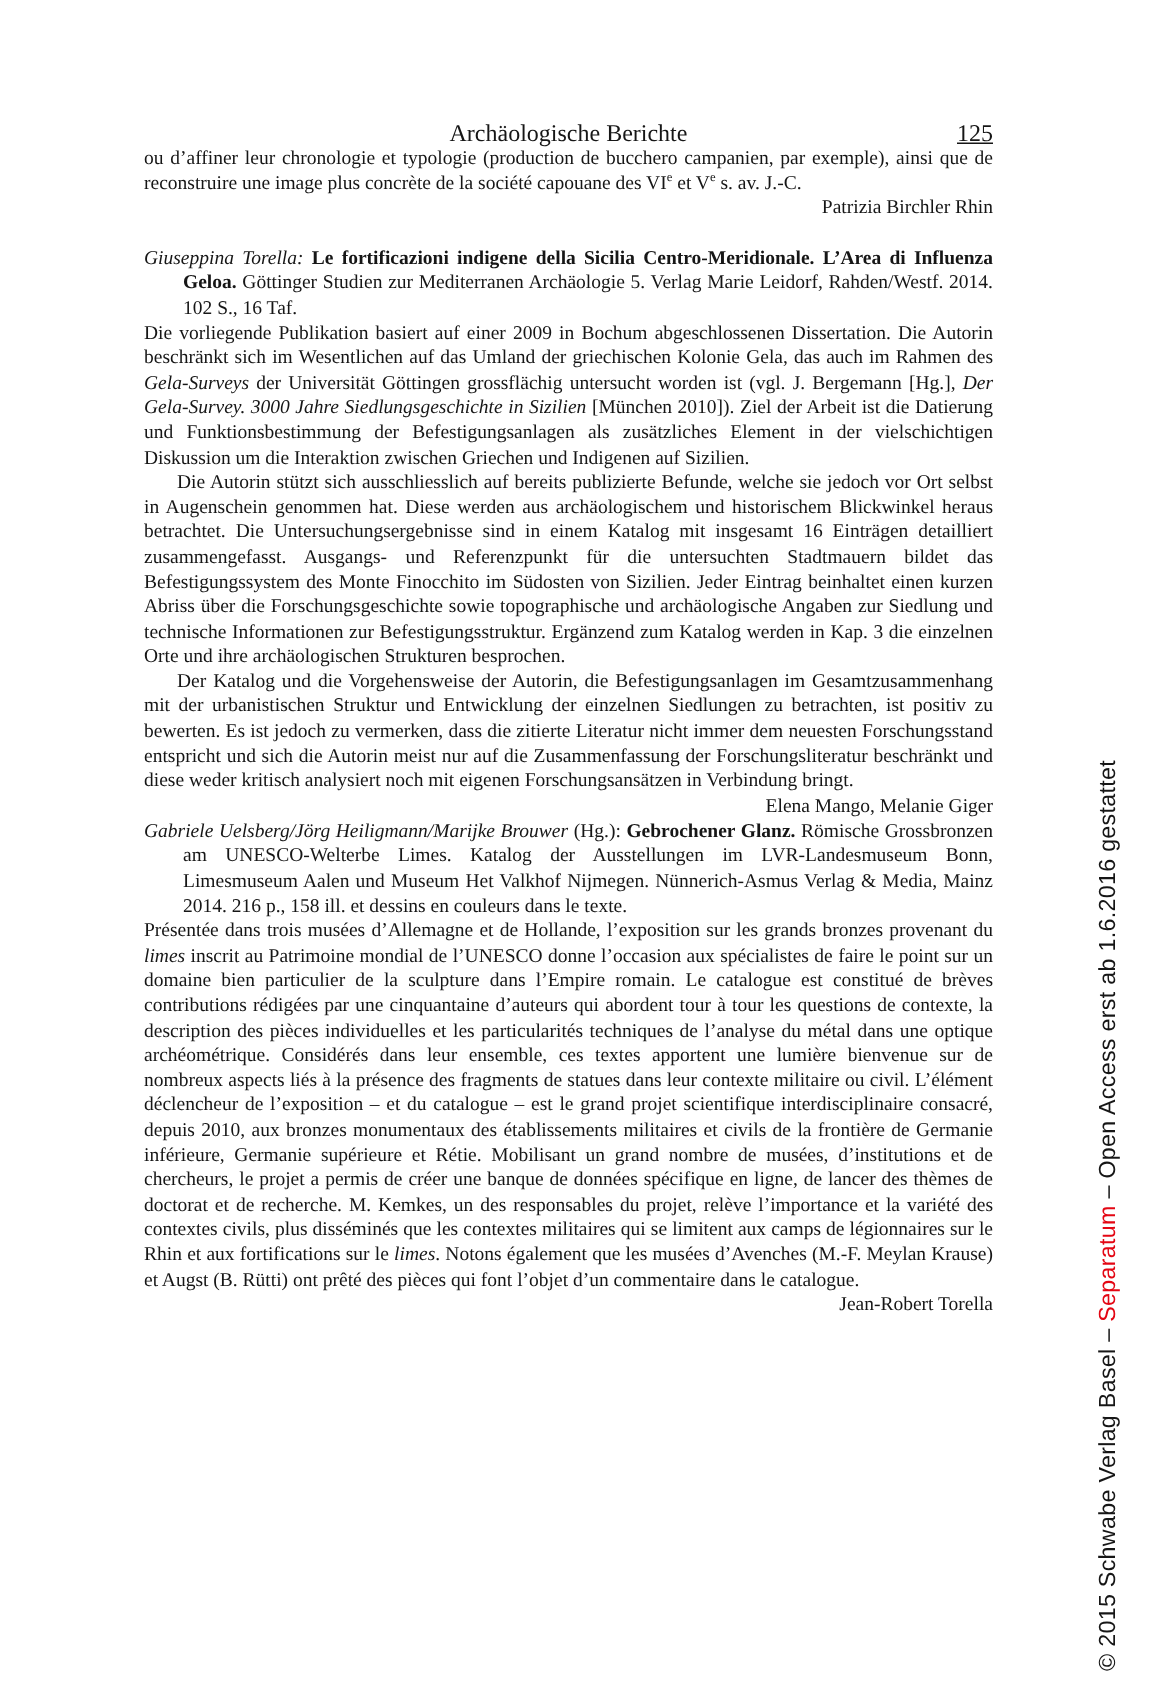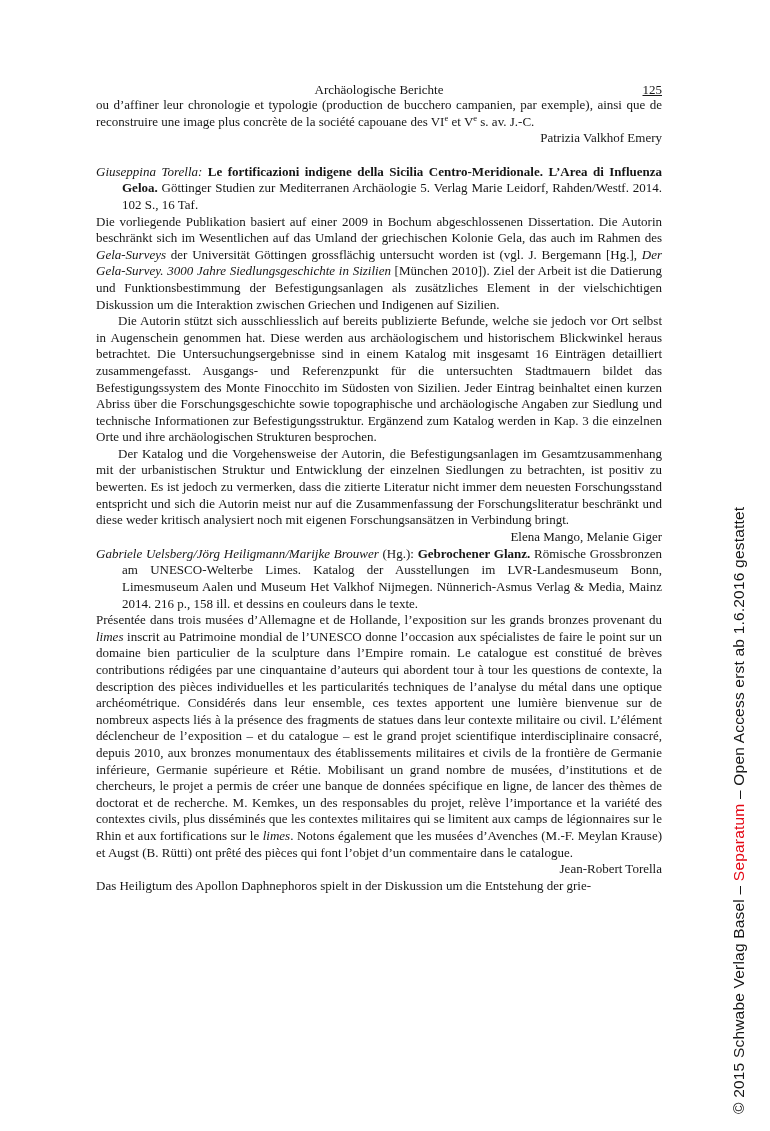--- a/index.html
+++ b/index.html
@@ -4,21 +4,21 @@
 <style>
   html,body{margin:0;padding:0;}
   body{
     width:770px;height:1131px;position:relative;overflow:hidden;
     background:#ffffff;color:#161616;
     font-family:"Liberation Serif", serif;
   }
   .page{position:absolute;inset:0;}
   .page-header{
     position:absolute;left:96px;top:81px;width:566px;
-    font-size:13px;line-height:17px;
+    font-size:16px;line-height:17px;
   }
   .journal-title{text-align:center;}
   .page-number{position:absolute;right:0;top:0;text-decoration:underline;}
   .content{
     position:absolute;left:96px;top:97px;width:566px;
     font-size:13px;line-height:16.6px;text-align:justify;
   }
   p{margin:0;}
   .para{margin:0;}
   .indent{text-indent:22px;}
@@ -45,42 +45,41 @@
 <div class="page">
 
   <header class="page-header">
     <div class="journal-title">Archäologische Berichte</div>
     <div class="page-number">125</div>
   </header>
 
   <main class="content">
 
     <p class="para"><span>ou d’affiner leur chronologie et typologie (production de bucchero campanien, par exemple), ainsi que de reconstruire une image plus concrète de la société capouane des VI</span><span class="sup">e</span><span> et V</span><span class="sup">e</span><span> s. av. J.-C.</span></p>
-    <p class="signature">Patrizia Valkhof Emery</p>
+    <p class="signature">Patrizia Birchler Rhin</p>
 
     <section class="review">
       <p class="review-heading"><span class="it">Giuseppina Torella: </span><span class="bd">Le fortificazioni indigene della Sicilia Centro-Meridionale. L’Area di Influenza Geloa.</span><span> Göttinger Studien zur Mediterranen Archäologie 5. Verlag Marie Leidorf, Rahden/Westf. 2014. 102 S., 16 Taf.</span></p>
       <p class="para"><span>Die vorliegende Publikation basiert auf einer 2009 in Bochum abgeschlossenen Dissertation. Die Autorin beschränkt sich im Wesentlichen auf das Umland der griechischen Kolonie Gela, das auch im Rahmen des </span><span class="it">Gela-Surveys</span><span> der Universität Göttingen grossflächig untersucht worden ist (vgl. J. Bergemann [Hg.], </span><span class="it">Der Gela-Survey. 3000 Jahre Siedlungsgeschichte in Sizilien</span><span> [München 2010]). Ziel der Arbeit ist die Datierung und Funktionsbestimmung der Befestigungsanlagen als zusätzliches Element in der vielschichtigen Diskussion um die Interaktion zwischen Griechen und Indigenen auf Sizilien.</span></p>
       <p class="para indent"><span>Die Autorin stützt sich ausschliesslich auf bereits publizierte Befunde, welche sie jedoch vor Ort selbst in Augenschein genommen hat. Diese werden aus archäologischem und historischem Blickwinkel heraus betrachtet. Die Untersuchungsergebnisse sind in einem Katalog mit insgesamt 16 Einträgen detailliert zusammengefasst. Ausgangs- und Referenzpunkt für die untersuchten Stadtmauern bildet das Befestigungssystem des Monte Finocchito im Südosten von Sizilien. Jeder Eintrag beinhaltet einen kurzen Abriss über die Forschungsgeschichte sowie topographische und archäologische Angaben zur Siedlung und technische Informationen zur Befestigungsstruktur. Ergänzend zum Katalog werden in Kap. 3 die einzelnen Orte und ihre archäologischen Strukturen besprochen.</span></p>
       <p class="para indent">
         <span><span>Der Katalog und die Vorgehensweise der Autorin, die Befestigungsanlagen im Gesamtzusammenhang mit der urbanistischen Struktur und Entwicklung der einzelnen Siedlungen zu betrachten, ist positiv zu bewerten. Es ist jedoch zu vermerken, dass die zitierte Literatur nicht immer dem neuesten Forschungsstand entspricht und sich die Autorin meist nur auf die Zusammenfassung der Forschungsliteratur beschränkt und diese weder kritisch analysiert noch mit eigenen Forschungsansätzen in Verbindung bringt.</span></span>
         <span class="sig-float">Elena Mango, Melanie Giger</span>
       </p>
     </section>
 
     <section class="review">
       <p class="review-heading"><span class="it">Gabriele Uelsberg/Jörg Heiligmann/Marijke Brouwer</span><span> (Hg.): </span><span class="bd">Gebrochener Glanz.</span><span> Römische Grossbronzen am UNESCO-Welterbe Limes. Katalog der Ausstellungen im LVR-Landesmuseum Bonn, Limesmuseum Aalen und Museum Het Valkhof Nijmegen. Nünnerich-Asmus Verlag &amp; Media, Mainz 2014. 216 p., 158 ill. et dessins en couleurs dans le texte.</span></p>
       <p class="para">
         <span><span>Présentée dans trois musées d’Allemagne et de Hollande, l’exposition sur les grands bronzes provenant du </span><span class="it">limes</span><span> inscrit au Patrimoine mondial de l’UNESCO donne l’occasion aux spécialistes de faire le point sur un domaine bien particulier de la sculpture dans l’Empire romain. Le catalogue est constitué de brèves contributions rédigées par une cinquantaine d’auteurs qui abordent tour à tour les questions de contexte, la description des pièces individuelles et les particularités techniques de l’analyse du métal dans une optique archéométrique. Considérés dans leur ensemble, ces textes apportent une lumière bienvenue sur de nombreux aspects liés à la présence des fragments de statues dans leur contexte militaire ou civil. L’élément déclencheur de l’exposition – et du catalogue – est le grand projet scientifique interdisciplinaire consacré, depuis 2010, aux bronzes monumentaux des établissements militaires et civils de la frontière de Germanie inférieure, Germanie supérieure et Rétie. Mobilisant un grand nombre de musées, d’institutions et de chercheurs, le projet a permis de créer une banque de données spécifique en ligne, de lancer des thèmes de doctorat et de recherche. M. Kemkes, un des responsables du projet, relève l’importance et la variété des contextes civils, plus disséminés que les contextes militaires qui se limitent aux camps de légionnaires sur le Rhin et aux fortifications sur le </span><span class="it">limes</span><span>. Notons également que les musées d’Avenches (M.-F. Meylan Krause) et Augst (B. Rütti) ont prêté des pièces qui font l’objet d’un commentaire dans le catalogue.</span></span>
         <span class="sig-float">Jean-Robert Torella</span>
       </p>
     </section>
 
     <section class="review">
-      <p class="para"><span>Das Heiligtum des Apollon Daphnephoros spielt in der Diskussion um die Entstehung der grie-</span></p>
     </section>
 
   </main>
 
   <div class="spine-note">
     <span>© 2015 Schwabe Verlag Basel – </span><span style="color: rgb(227, 6, 19);">Separatum</span><span> – Open Access erst ab 1.6.2016 gestattet</span>
   </div>
 
 </div>
 

